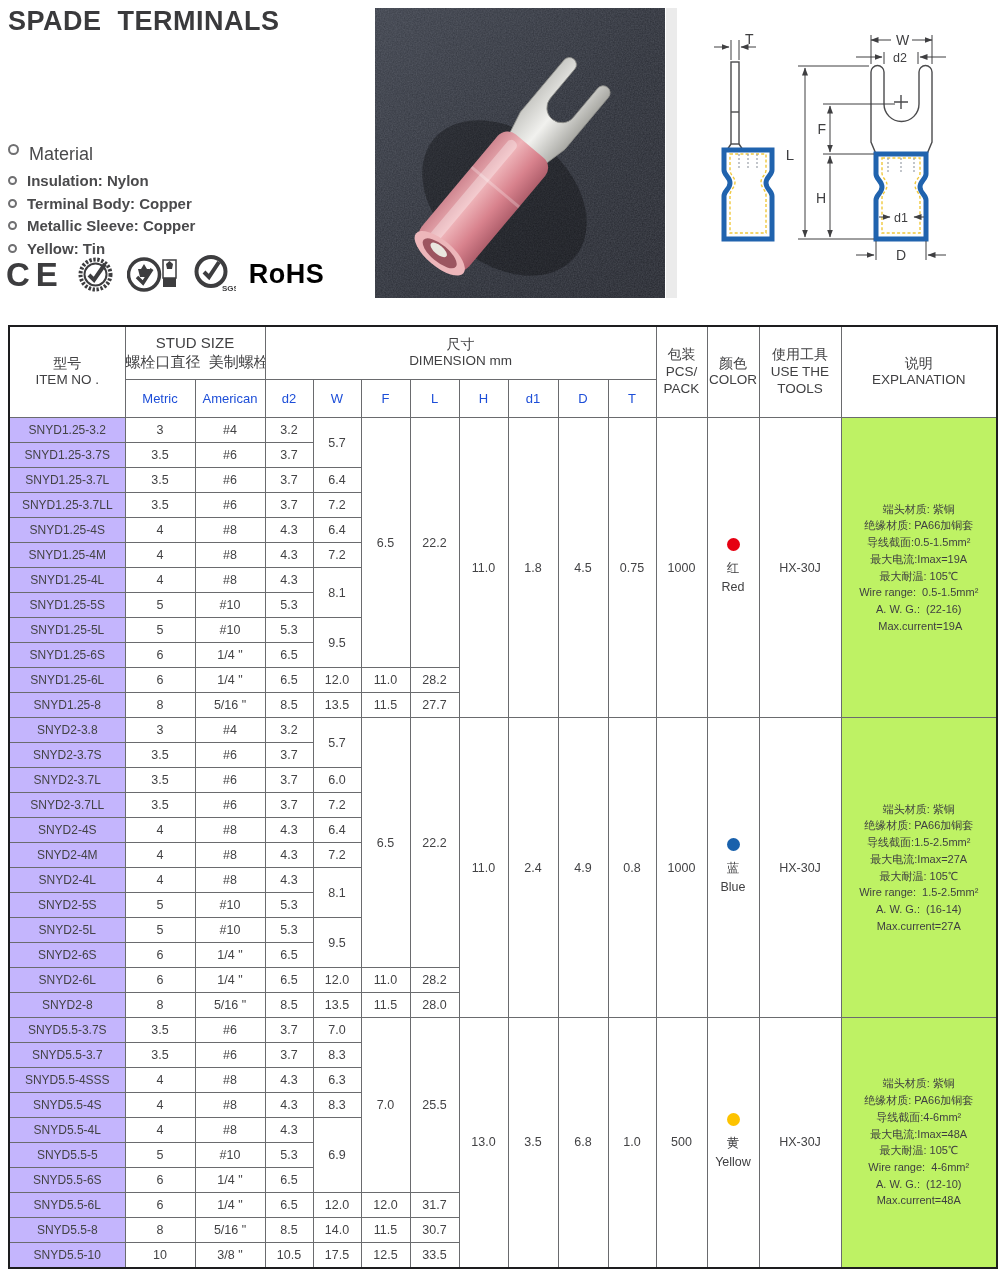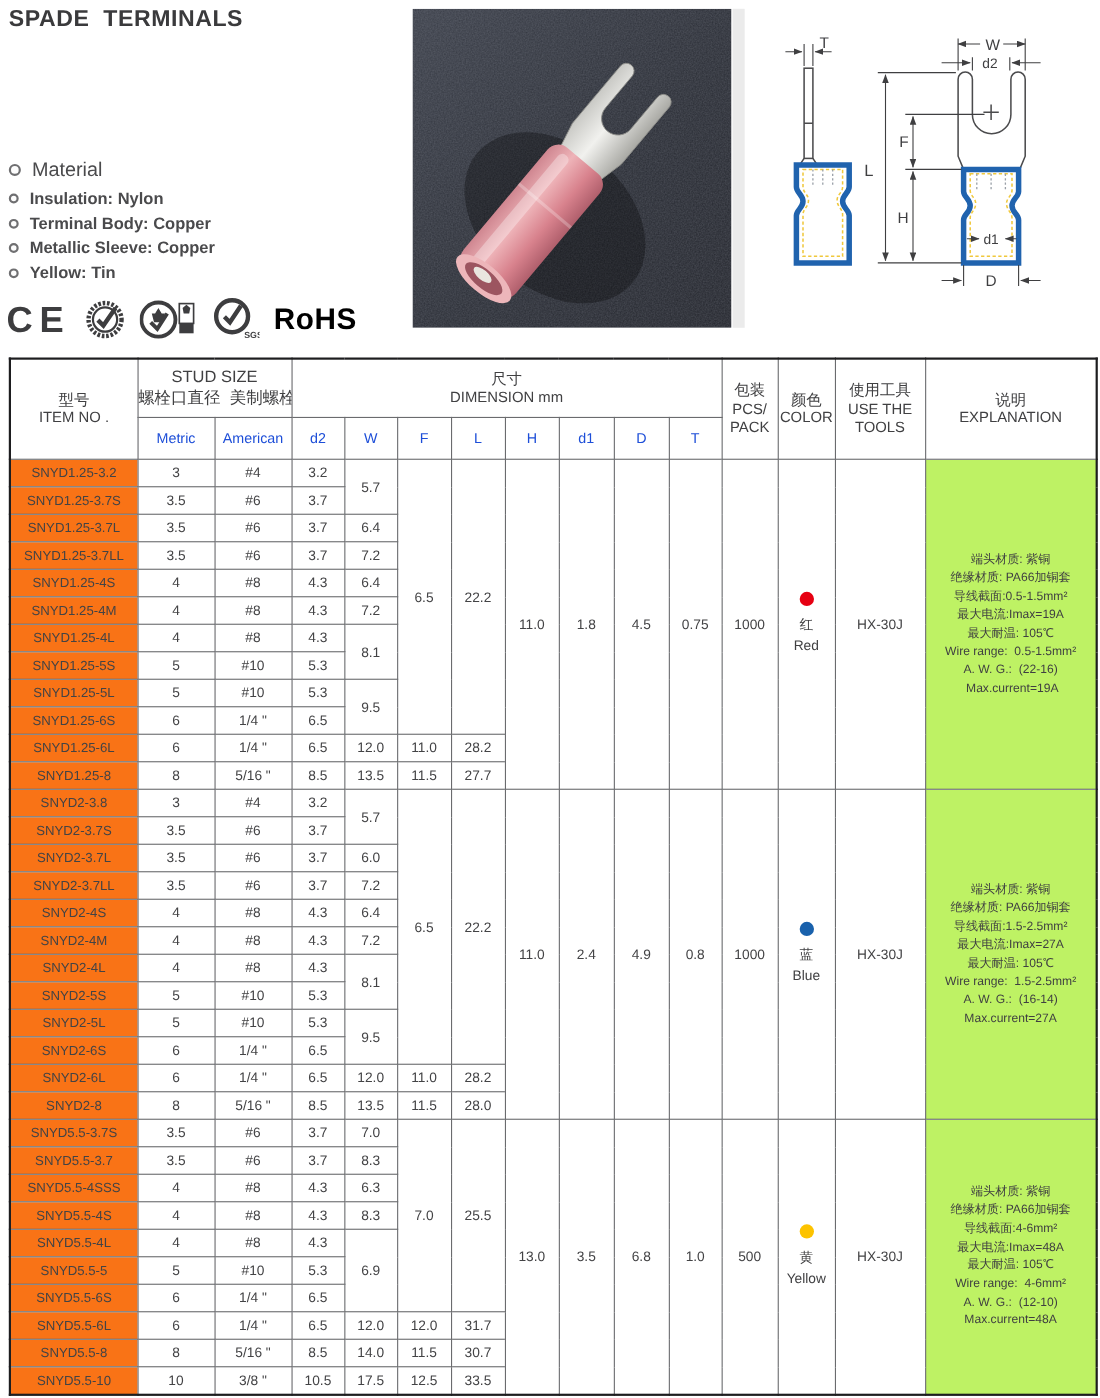--- a/index.html
+++ b/index.html
@@ -1,46 +1,46 @@
 <!DOCTYPE html>
 <html><head>
 <meta charset="utf-8">
 <style>
   html,body{margin:0;padding:0;background:#ffffff;}
   body{width:1000px;height:1271px;position:relative;font-family:"Liberation Sans",sans-serif;color:#404042;}
   .abs{position:absolute;}
 
   
-  .page-title{left:8px;top:6px;font-size:21px;font-weight:bold;color:#3a3a3c;letter-spacing:.5px;white-space:pre;}
+  .page-title{left:8px;top:6px;font-size:27px;font-weight:bold;color:#3a3a3c;letter-spacing:.5px;white-space:pre;}
   .material{left:8px;top:144px;}
-  .mat-head{display:flex;align-items:center;gap:10px;font-size:18px;color:#4a4a4c;margin-bottom:7px;}
+  .mat-head{display:flex;align-items:flex-start;gap:10px;font-size:18px;color:#4a4a4c;margin-bottom:7px;}
   .mat-item{display:flex;align-items:center;gap:10px;font-size:15px;color:#4a4a4c;margin-bottom:5.5px;font-weight:bold;}
   .ring{display:inline-block;width:9px;height:9px;border:2.5px solid #6f6f71;border-radius:50%;background:#fdfdfd;box-sizing:border-box;flex:0 0 auto;}
   .ring.big{width:11px;height:11px;}
-  .certs{left:6px;top:270px;display:flex;align-items:center;gap:13px;height:40px;}
+  .certs{left:6px;top:254px;display:flex;align-items:center;gap:13px;height:40px;}
   .ce-mark{font-size:33px;font-weight:bold;color:#3d3d3f;letter-spacing:6px;line-height:1;}
   .rohs{font-size:27px;font-weight:800;color:#000000;letter-spacing:.5px;}
   .badge svg{display:block;}
 
   
   .photo{left:375px;top:8px;width:290px;height:290px;}
   .photo-edge{left:666px;top:8px;width:11px;height:290px;background:#ebebeb;}
 
   
   .diagram{left:698px;top:14px;width:294px;height:292px;}
   svg text{font-family:"Liberation Sans",sans-serif;fill:#3f3f41;}
 
   
   table.spec{left:8px;top:325px;position:absolute;border-collapse:collapse;table-layout:fixed;width:987px;border:2px solid #1d1d1f;}
   table.spec th,table.spec td{border:1px solid #6a6b6e;padding:0;font-weight:normal;text-align:center;vertical-align:middle;overflow:hidden;}
   thead tr.h1 th{height:52px;}
   thead tr.h2 th{height:37px;font-size:13px;color:#1d4ed8;}
   tbody tr{height:25px;}
   .num-cell{font-size:12.5px;color:#434345;background:#ffffff;}
-  .item-cell{font-size:12px;color:#434345;background:#f97316;}
+  .item-cell{font-size:12px;color:#434345;background:#c4b5fd;}
   .hz{font-size:14px;line-height:1.25;}
   .he{font-size:13.5px;line-height:1.25;}
   .hs{font-size:15px;line-height:1.2;}
   .hsz{font-size:15px;line-height:1.3;white-space:pre;text-align:center;}
   .color-cell{font-size:12.5px;line-height:1.5;background:#fff;}
   .dot{display:inline-block;width:13px;height:13px;border-radius:50%;margin-bottom:2px;}
   .expl-cell{text-align:left;font-size:11px;line-height:1.52;color:#3f3f41;padding-left:17px;white-space:pre-wrap;background:#bef264;}
 </style>
 </head>
 <body>

